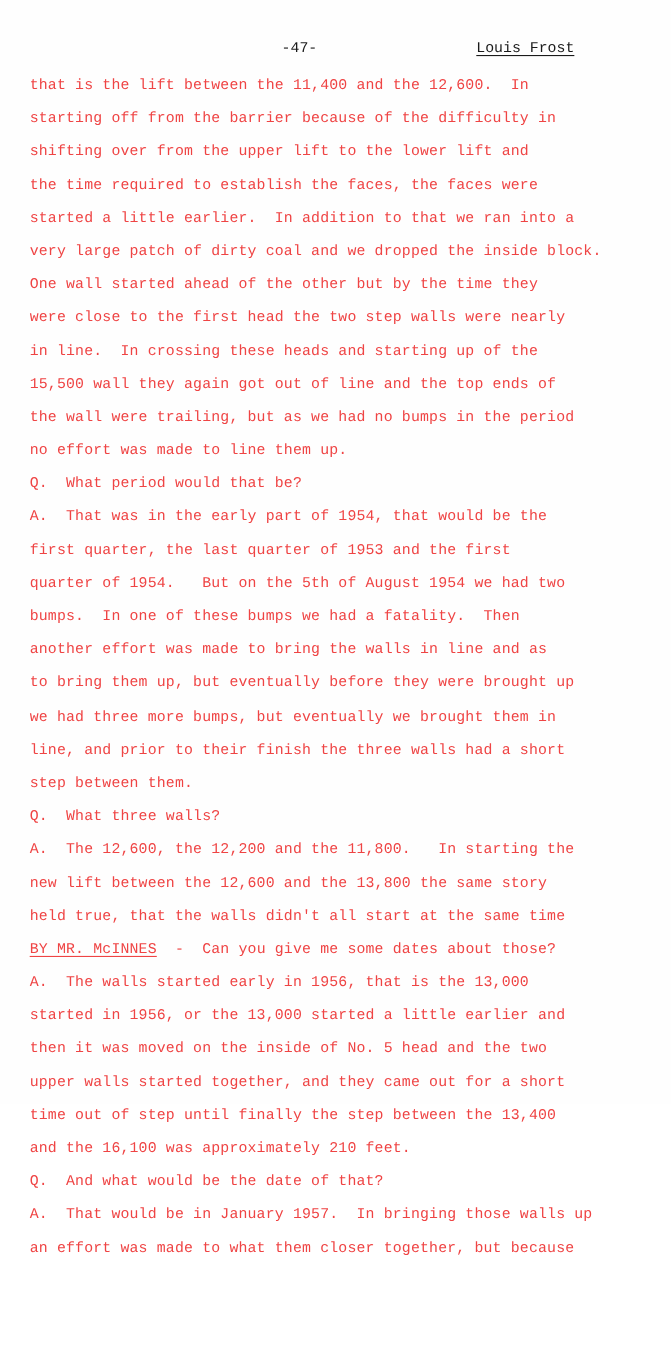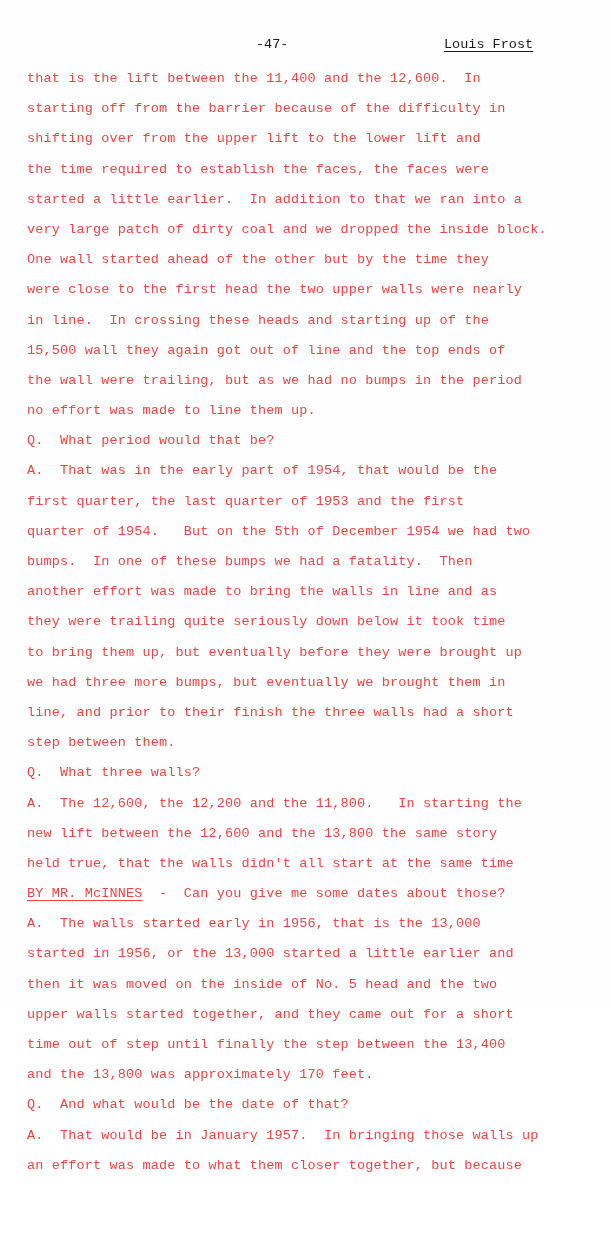--- a/index.html
+++ b/index.html
@@ -1,21 +1,21 @@
 <!DOCTYPE html>
 <html><head>
 <meta charset="utf-8">
 <style>
   html, body { margin: 0; padding: 0; background: #ffffff; }
   body { width: 610px; height: 1238px; position: relative; overflow: hidden; }
   .page { position: absolute; left: 0; top: 0; width: 610px; height: 1004px; background: #fefefe; padding-left: 36px; }
   .header { position: absolute; top: 37px; left: 0; width: 610px; height: 20px;
     font-family: "Liberation Mono", "DejaVu Sans Mono", monospace; font-size: 13.5px; color: #1a1a1a; }
   .page-num { position: absolute; left: 256px; top: 0; }
-  .witness { position: absolute; left: 444px; top: 0; text-decoration: underline; text-underline-offset: 3px; }
+  .witness { position: absolute; left: 433px; top: 0; text-decoration: underline; text-underline-offset: 3px; }
   .body { position: absolute; left: 27px; top: 64px; width: 580px;
     font-family: "Liberation Mono", "DejaVu Sans Mono", monospace; font-size: 13.5px; line-height: 30.2px;
     color: #ef4444; letter-spacing: 0.15px; }
   .line { white-space: pre; height: 30.2px; }
   .speaker { text-decoration: underline; text-underline-offset: 3px; }
 </style>
 </head>
 <body>
 
 <div class="page">
@@ -24,44 +24,43 @@
     <span class="witness">Louis Frost</span>
   </div>
   <div class="body" id="body">
       <div class="line"><span>that is the lift between the 11,400 and the 12,600.  In</span></div>
       <div class="line"><span>starting off from the barrier because of the difficulty in</span></div>
       <div class="line"><span>shifting over from the upper lift to the lower lift and</span></div>
       <div class="line"><span>the time required to establish the faces, the faces were</span></div>
       <div class="line"><span>started a little earlier.  In addition to that we ran into a</span></div>
       <div class="line"><span>very large patch of dirty coal and we dropped the inside block.</span></div>
       <div class="line"><span>One wall started ahead of the other but by the time they</span></div>
-      <div class="line"><span>were close to the first head the two upper walls were nearly</span></div>
+      <div class="line"><span>were close to the first head the two step walls were nearly</span></div>
       <div class="line"><span>in line.  In crossing these heads and starting up of the</span></div>
       <div class="line"><span>15,500 wall they again got out of line and the top ends of</span></div>
       <div class="line"><span>the wall were trailing, but as we had no bumps in the period</span></div>
       <div class="line"><span>no effort was made to line them up.</span></div>
       <div class="line"><span>Q.  What period would that be?</span></div>
       <div class="line"><span>A.  That was in the early part of 1954, that would be the</span></div>
       <div class="line"><span>first quarter, the last quarter of 1953 and the first</span></div>
-      <div class="line"><span>quarter of 1954.   But on the 5th of December 1954 we had two</span></div>
+      <div class="line"><span>quarter of 1954.   But on the 5th of August 1954 we had two</span></div>
       <div class="line"><span>bumps.  In one of these bumps we had a fatality.  Then</span></div>
       <div class="line"><span>another effort was made to bring the walls in line and as</span></div>
-      <div class="line"><span>they were trailing quite seriously down below it took time</span></div>
       <div class="line"><span>to bring them up, but eventually before they were brought up</span></div>
       <div class="line"><span>we had three more bumps, but eventually we brought them in</span></div>
       <div class="line"><span>line, and prior to their finish the three walls had a short</span></div>
       <div class="line"><span>step between them.</span></div>
       <div class="line"><span>Q.  What three walls?</span></div>
       <div class="line"><span>A.  The 12,600, the 12,200 and the 11,800.   In starting the</span></div>
       <div class="line"><span>new lift between the 12,600 and the 13,800 the same story</span></div>
       <div class="line"><span>held true, that the walls didn't all start at the same time</span></div>
       <div class="line"><span class="speaker">BY MR. McINNES</span><span>  -  Can you give me some dates about those?</span></div>
       <div class="line"><span>A.  The walls started early in 1956, that is the 13,000</span></div>
       <div class="line"><span>started in 1956, or the 13,000 started a little earlier and</span></div>
       <div class="line"><span>then it was moved on the inside of No. 5 head and the two</span></div>
       <div class="line"><span>upper walls started together, and they came out for a short</span></div>
       <div class="line"><span>time out of step until finally the step between the 13,400</span></div>
-      <div class="line"><span>and the 13,800 was approximately 170 feet.</span></div>
+      <div class="line"><span>and the 16,100 was approximately 210 feet.</span></div>
       <div class="line"><span>Q.  And what would be the date of that?</span></div>
       <div class="line"><span>A.  That would be in January 1957.  In bringing those walls up</span></div>
       <div class="line"><span>an effort was made to what them closer together, but because</span></div>
     </div>
 </div>
 
 </body></html>

